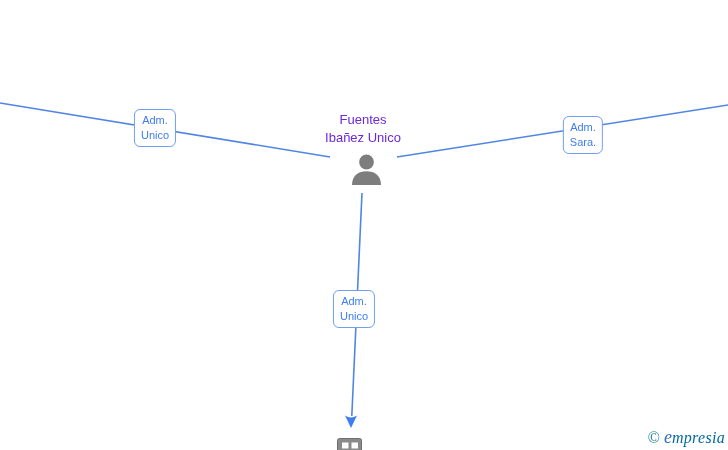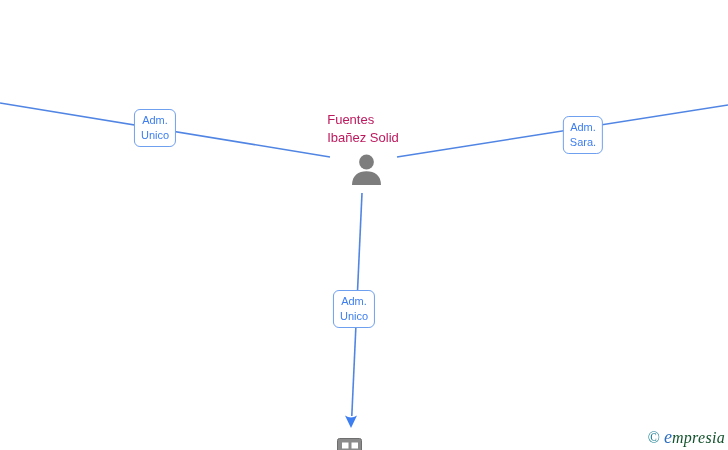--- a/index.html
+++ b/index.html
@@ -34,21 +34,22 @@
     white-space: nowrap;
   }
   .edge-label-left   { left: 155px; top: 128px; }
   .edge-label-right  { left: 583px; top: 135px; }
   .edge-label-bottom { left: 354px; top: 309px; }
   .person-label {
     position: absolute;
     left: 363px;
     top: 111px;
     transform: translateX(-50%);
-    color: #be185d;
+    text-align: center;
+    color: #6d28d9;
     font-size: 13px;
     line-height: 18px;
     white-space: nowrap;
   }
   .person-label span { display: block; }
   .person-icon {
     position: absolute;
     left: 351px;
     top: 154px;
   }
@@ -60,21 +61,21 @@
   .watermark {
     position: absolute;
     right: 3px;
     bottom: 2px;
     font-family: "Liberation Serif", serif;
     font-size: 16px;
     white-space: nowrap;
   }
   .wm-c    { color: #1b7f93; font-style: normal; margin-right: 4px; }
   .wm-e    { color: #2e6fc0; font-style: italic; font-size: 18px; }
-  .wm-rest { color: #14532d; font-style: italic; letter-spacing: 0.3px; }
+  .wm-rest { color: #0369a1; font-style: italic; letter-spacing: 0.3px; }
 </style>
 </head>
 <body>
 
 <div class="canvas">
 
   <svg class="edges-layer" width="728" height="450" viewBox="0 0 728 450">
     <line x1="0" y1="103" x2="330" y2="157" stroke="#5185e4" stroke-width="1.6"></line>
     <line x1="397" y1="157" x2="728" y2="105" stroke="#5185e4" stroke-width="1.6"></line>
     <line x1="362" y1="193" x2="351.8" y2="416" stroke="#5185e4" stroke-width="1.6"></line>
@@ -89,21 +90,21 @@
     <span>Adm.</span>
     <span>Sara.</span>
   </div>
   <div class="edge-label edge-label-bottom">
     <span>Adm.</span>
     <span>Unico</span>
   </div>
 
   <div class="person-label">
     <span>Fuentes</span>
-    <span>Ibañez Solid</span>
+    <span>Ibañez Unico</span>
   </div>
   <svg class="person-icon" width="31" height="31" viewBox="0 0 31 31">
     <circle cx="15.5" cy="8" r="7.4" fill="#7d7d7d"></circle>
     <path d="M1 31 C1 21.5 7.5 17.3 15.5 17.3 C23.5 17.3 30 21.5 30 31 Z" fill="#7d7d7d"></path>
   </svg>
 
   <svg class="building-icon" width="25" height="16" viewBox="0 0 25 16">
     <rect x="0.5" y="0.5" width="24" height="20" rx="2" fill="#8b8b8b" stroke="#6e6e6e" stroke-width="1"></rect>
     <rect x="5" y="4.5" width="6.5" height="6" fill="#ffffff"></rect>
     <rect x="14.5" y="4.5" width="6.5" height="6" fill="#ffffff"></rect>

